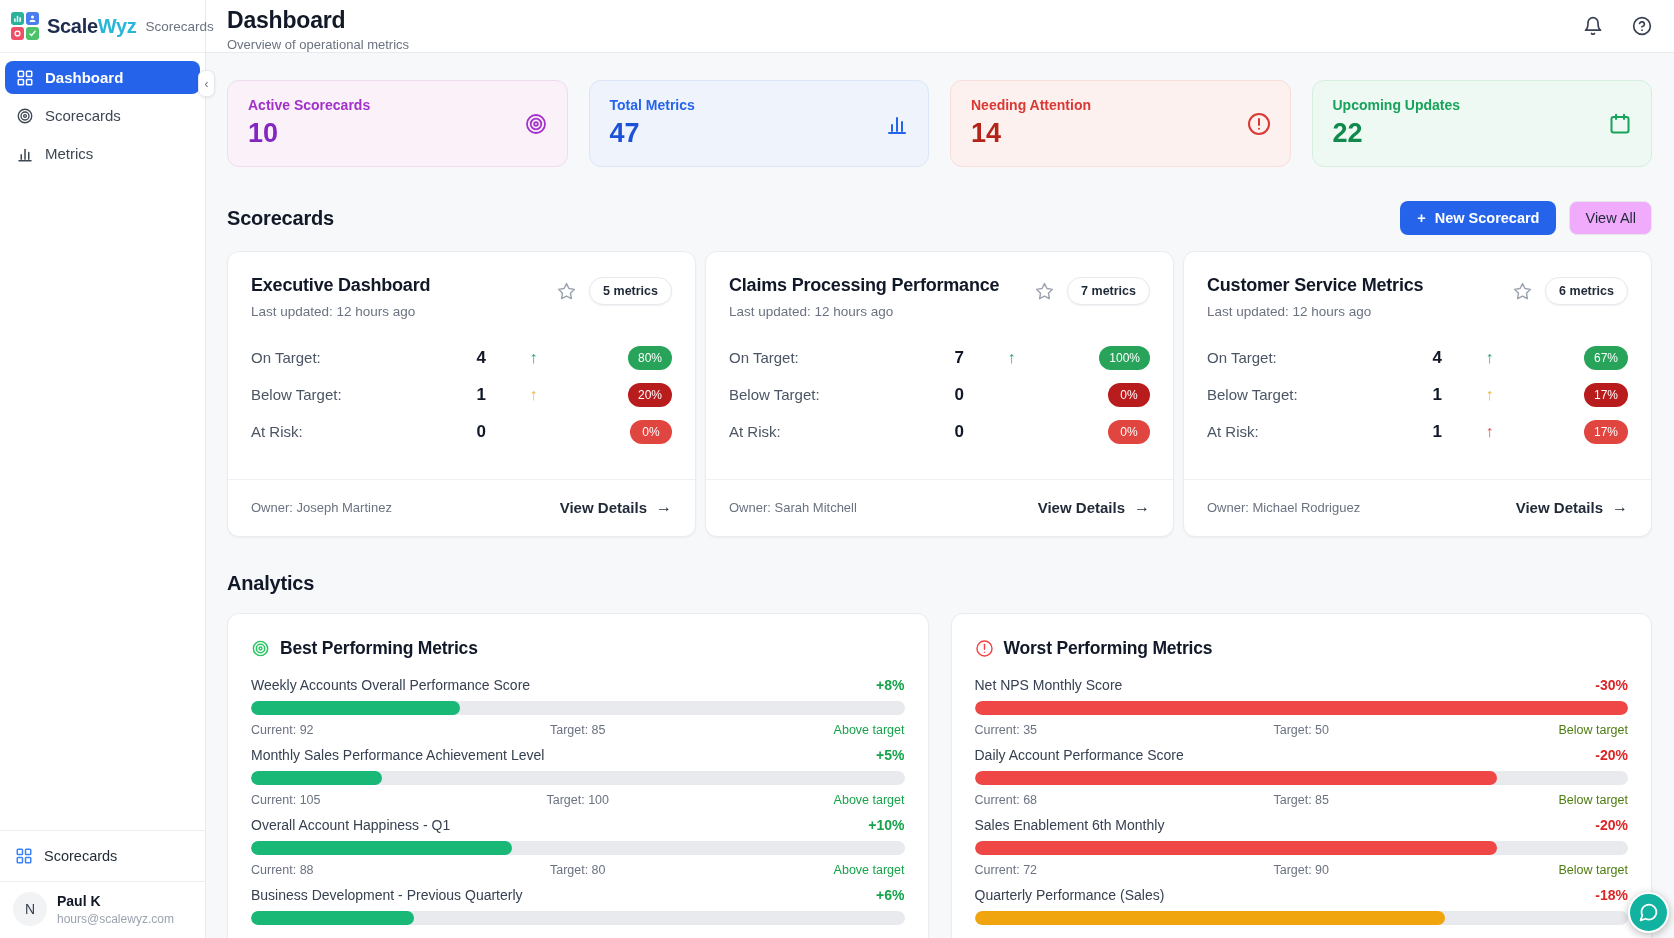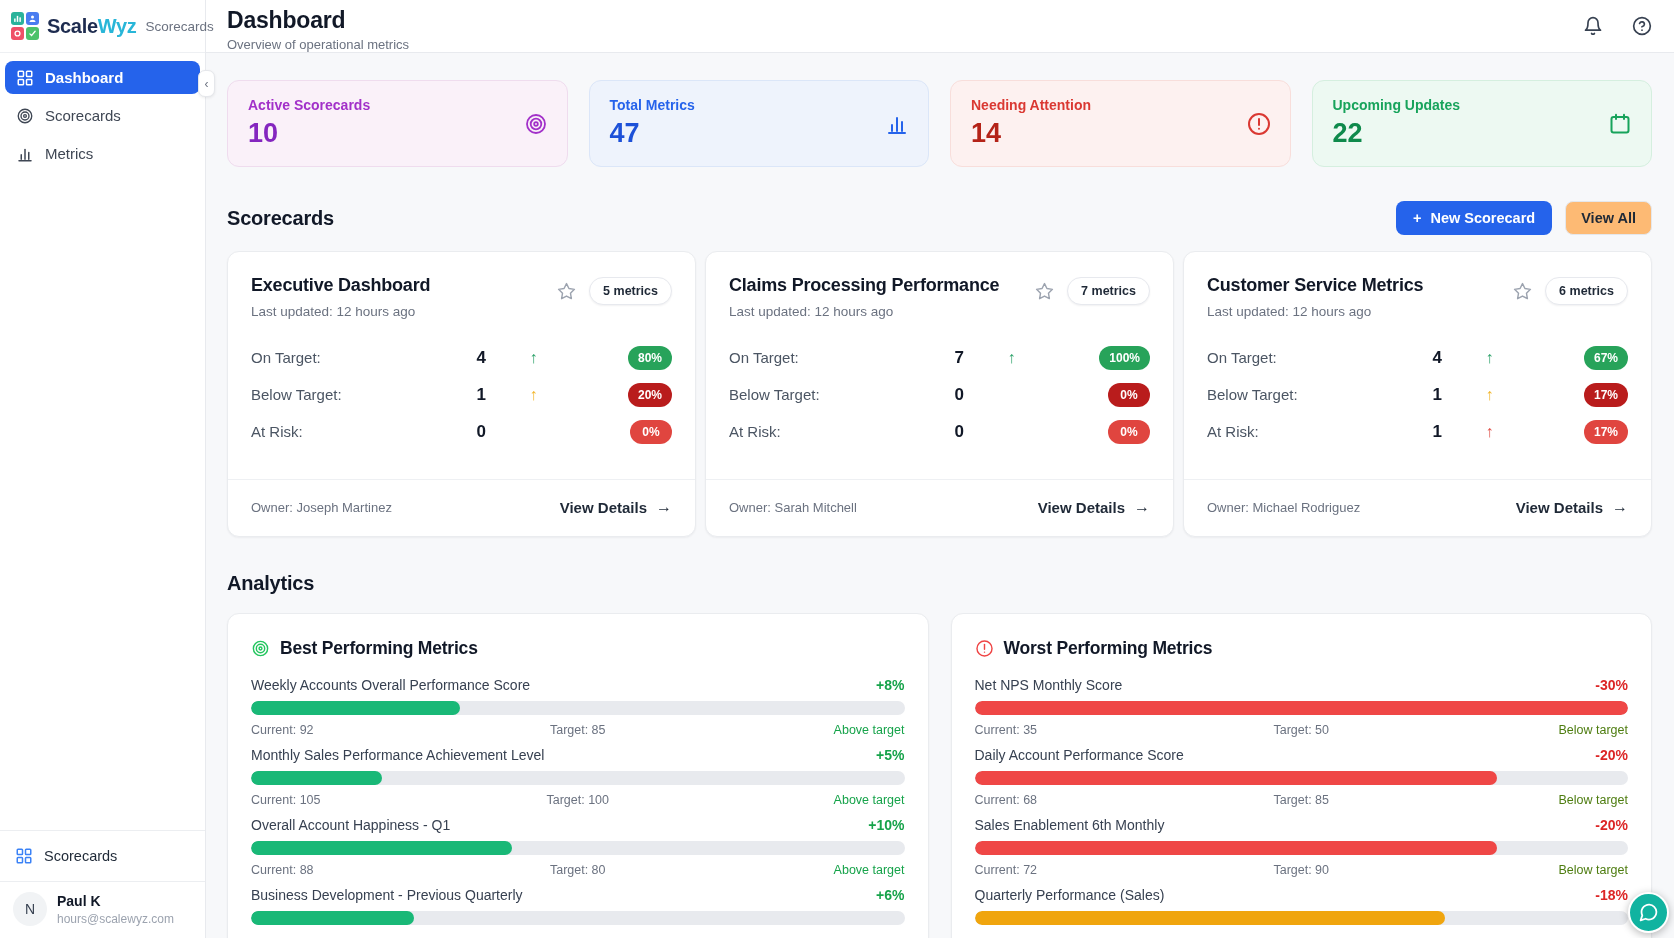--- a/index.html
+++ b/index.html
@@ -48,39 +48,39 @@
   .st-purple{background:#faf1f9;border-color:#efdcee}.st-purple .stat-label{color:#a230c9}.st-purple .stat-value{color:#8426bf}.st-purple .stat-icon{color:#a230c9}
   .st-blue{background:#eef3fc;border-color:#dbe6f8}.st-blue .stat-label{color:#2563eb}.st-blue .stat-value{color:#1d51d8}.st-blue .stat-icon{color:#2563eb}
   .st-red{background:#fdf1f0;border-color:#f8dedb}.st-red .stat-label{color:#da3832}.st-red .stat-value{color:#b42318}.st-red .stat-icon{color:#da3832}
   .st-green{background:#edf9f2;border-color:#d5efdf}.st-green .stat-label{color:#17a35b}.st-green .stat-value{color:#0f8a4c}.st-green .stat-icon{color:#17a35b}
 
   
   .section-head{display:flex;align-items:center;margin-top:34px;height:34px}
   .section-title{font-size:20px;font-weight:bold;letter-spacing:-.2px}
   .head-actions{margin-left:auto;display:flex;gap:13px}
   .btn-primary{background:#2563eb;color:#fff;border:none;border-radius:8px;height:34px;padding:0 17px;font-size:14.5px;font-weight:600;display:flex;align-items:center;gap:9px;cursor:pointer;font-family:inherit}
-  .btn-secondary{background:#fdba74;color:#1f2937;border:1px solid #e5e7eb;border-radius:8px;height:34px;padding:0 15px;font-size:14.5px;font-weight:700;cursor:pointer;font-family:inherit}
+  .btn-secondary{background:#f0abfc;color:#1f2937;border:1px solid #e5e7eb;border-radius:8px;height:34px;padding:0 15px;font-size:14.5px;font-weight:400;cursor:pointer;font-family:inherit}
 
   
   .cards-row{display:flex;gap:9px;margin-top:16px}
   .score-card{flex:1;background:#fff;border:1px solid #eaecef;border-radius:12px;box-shadow:0 1px 2px rgba(16,24,40,.05);padding:23px 23px 0;height:286px;display:flex;flex-direction:column;min-width:0}
   .sc-head{display:flex;align-items:flex-start}
   .sc-title{font-size:18px;font-weight:bold;letter-spacing:-.2px;white-space:nowrap}
   .sc-updated{font-size:13.5px;color:#6b7280;margin-top:8px}
   .sc-head-right{margin-left:auto;display:flex;align-items:center;gap:13px;padding-top:2px}
   .star-btn{cursor:pointer;color:#9ca3af}
   .star-btn svg{width:19px;height:19px}
   .metrics-pill{background:#fff;border:1px solid #e7e9ee;border-radius:999px;padding:6px 13px;font-size:12.5px;font-weight:600;box-shadow:0 1px 2px rgba(16,24,40,.06);white-space:nowrap;color:#1f2937}
   .sc-rows{margin-top:20px}
   .sc-row{display:flex;align-items:center;height:37px}
   .sc-row-label{width:190px;font-size:15px;color:#4b5563;flex:none}
   .sc-row-value{width:45px;font-size:17px;font-weight:bold;text-align:right;flex:none}
   .sc-row-arrow{width:95px;text-align:center;font-size:16px;font-weight:bold;flex:none}
   .a-green{color:#2fa36b}.a-yellow{color:#f2b62b}.a-red{color:#e0524a}
-  .badge{margin-left:auto;color:#fff;font-size:12px;font-weight:bold;border-radius:999px;padding:5px 10px;min-width:42px;text-align:center}
+  .badge{margin-left:auto;color:#fff;font-size:12px;font-weight:normal;border-radius:999px;padding:5px 10px;min-width:42px;text-align:center}
   .b-green{background:#27a35a}.b-yellow{background:#b91c1c}.b-red{background:#e0453f}
   .sc-footer{display:flex;align-items:center;border-top:1px solid #eef0f3;margin:auto -23px 0;padding:18px 23px 20px}
   .sc-owner{font-size:13px;color:#6b7280}
   .view-details{margin-left:auto;font-size:15px;font-weight:bold;color:#1f2937;display:flex;align-items:center;gap:9px;cursor:pointer}
   .vd-arrow{font-size:16px;font-weight:normal}
 
   
   .analytics-title{margin-top:35px}
   .analytics-row{display:flex;gap:22px;margin-top:18px;align-items:flex-start}
   .a-card{flex:1;background:#fff;border:1px solid #eaecef;border-radius:12px;box-shadow:0 1px 2px rgba(16,24,40,.05);padding:24px 23px;height:390px;min-width:0}

